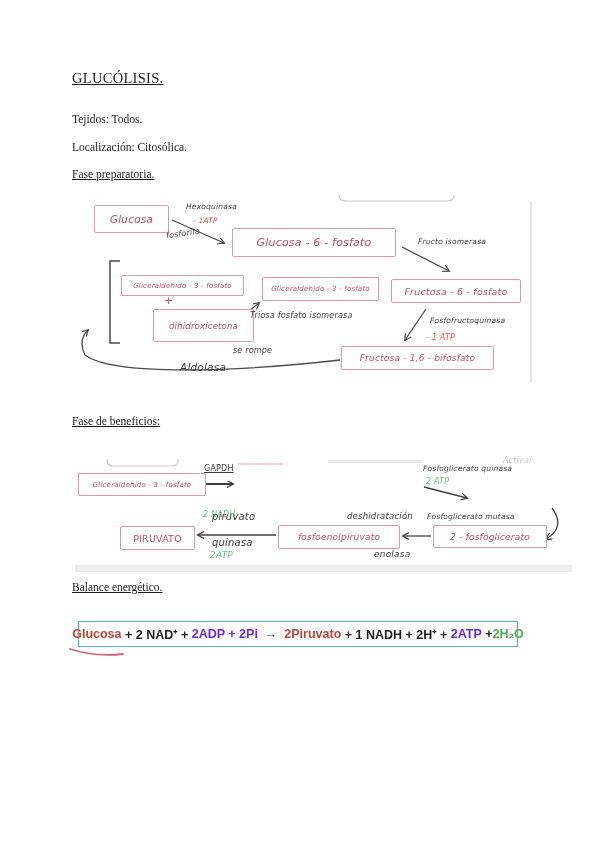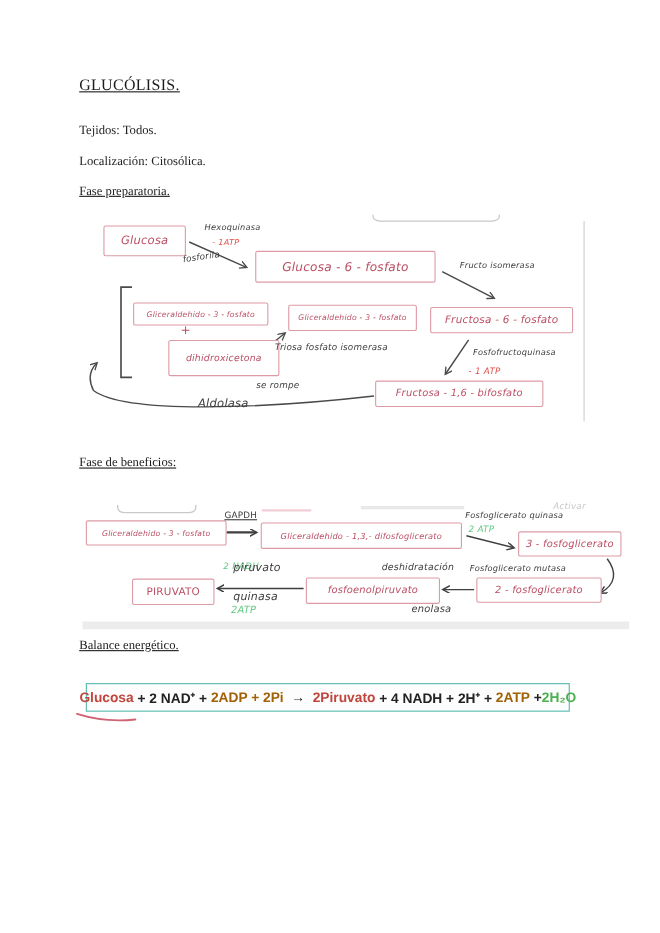--- a/index.html
+++ b/index.html
@@ -18,21 +18,21 @@
   .c-pink{color:#bb4f64;}
   .c-green{color:#63c983;}
   .c-redatp{color:#e0544f;}
   .c-gray{color:#c9c9c9;}
   svg{position:absolute;left:0;top:0;pointer-events:none;}
   .equation{position:absolute;border:1.6px solid #56b8ae;background:#fdfdfd;
             display:flex;align-items:center;justify-content:center;
             font-family:"Liberation Sans", sans-serif;font-weight:bold;font-size:12.5px;
             color:#222;white-space:pre;}
   .eq-red{color:#c0453c;}
-  .eq-teal{color:#a16207;}
+  .eq-teal{color:#6d28d9;}
   .eq-green{color:#4caf50;}
   .eq-ink{color:#222;}
   .strip{background:#ececec;}
 </style>
 </head>
 <body>
 
 <div id="page">
 
   <div class="abs title underline" style="left:72px;top:70px;">GLUCÓLISIS.</div>
@@ -109,38 +109,36 @@
       <line x1="201" y1="87" x2="123" y2="87" stroke="#3f3f3f" stroke-width="1.3" marker-end="url(#ah2)"></line>
     </svg>
 
     <div class="abs" style="left:253px;top:12px;width:94px;height:3px;background:#e8e8e8;"></div>
     <div class="abs" style="left:163px;top:15px;width:45px;height:2px;background:#f3cdd5;"></div>
     <div class="abs hw c-gray" style="left:428px;top:8px;font-size:8px;">Activar</div>
 
     <div class="pink-box hw" style="left:3px;top:25px;width:126px;height:21px;font-size:7px;">Gliceraldehido - 3 - fosfato</div>
     <div class="abs hw c-ink" style="left:129px;top:16px;font-size:8px;font-style:normal;text-decoration:underline;">GAPDH</div>
     <div class="abs hw c-green" style="left:128px;top:36px;font-size:8px;margin-top:26px;">2 NADH</div>
-    <div class="pink-box hw" style="left:162px;top:27px;width:181px;height:22px;font-size:7.5px;">Gliceraldehido - 1,3,- difosfoglicerato</div>
     <div class="abs hw c-ink" style="left:348px;top:16px;font-size:7.5px;">Fosfoglicerato quinasa</div>
     <div class="abs hw c-green" style="left:351px;top:29px;font-size:8px;">2 ATP</div>
-    <div class="pink-box hw" style="left:396px;top:35px;width:92px;height:21px;font-size:9px;">3 - fosfoglicerato</div>
     <div class="abs hw c-ink" style="left:352px;top:64px;font-size:7.5px;">Fosfoglicerato mutasa</div>
     <div class="pink-box hw" style="left:358px;top:77px;width:112px;height:21px;font-size:9px;">2 - fosfoglicerato</div>
     <div class="abs hw c-ink" style="left:272px;top:63px;font-size:8.5px;">deshidratación</div>
     <div class="pink-box hw" style="left:203px;top:77px;width:120px;height:22px;font-size:9px;">fosfoenolpiruvato</div>
     <div class="abs hw c-ink" style="left:299px;top:101px;font-size:9px;">enolasa</div>
     <div class="abs hw c-ink" style="left:137px;top:63px;font-size:10px;">piruvato</div>
     <div class="abs hw c-ink" style="left:137px;top:89px;font-size:10px;">quinasa</div>
     <div class="abs hw c-green" style="left:135px;top:102px;font-size:9px;">2ATP</div>
     <div class="pink-box hw" style="left:45px;top:78px;width:73px;height:22px;font-size:9.5px;font-style:normal;">PIRUVATO</div>
 
     <div class="abs strip" style="left:0;top:117px;width:497px;height:7px;"></div>
   </div>
 
   <div class="equation" style="left:78px;top:621px;width:438px;height:24px;">
-    <span class="eq-red">Glucosa</span><span class="eq-ink"> + 2 NAD⁺ + </span><span class="eq-teal">2ADP + 2Pi</span><span class="eq-ink">  →  </span><span class="eq-red">2Piruvato</span><span class="eq-ink"> + 4 NADH + 2H⁺ + </span><span class="eq-teal">2ATP</span><span class="eq-ink"> +</span><span class="eq-green">2H₂O</span>
+    <span class="eq-red">Glucosa</span><span class="eq-ink"> + 2 NAD⁺ + </span><span class="eq-teal">2ADP + 2Pi</span><span class="eq-ink">  →  </span><span class="eq-red">2Piruvato</span><span class="eq-ink"> + 1 NADH + 2H⁺ + </span><span class="eq-teal">2ATP</span><span class="eq-ink"> +</span><span class="eq-green">2H₂O</span>
   </div>
 
   <svg class="abs" style="left:68px;top:645px;" width="64" height="16" viewBox="0 0 64 16">
     <path d="M2,4 C18,9 38,11 55,9" fill="none" stroke="#cf6273" stroke-width="1.8" stroke-linecap="round"></path>
   </svg>
 
 </div>
 
 </body></html>

